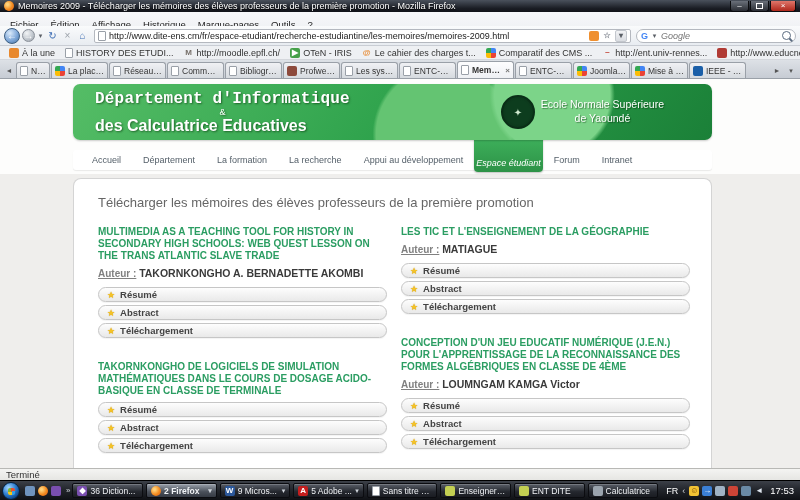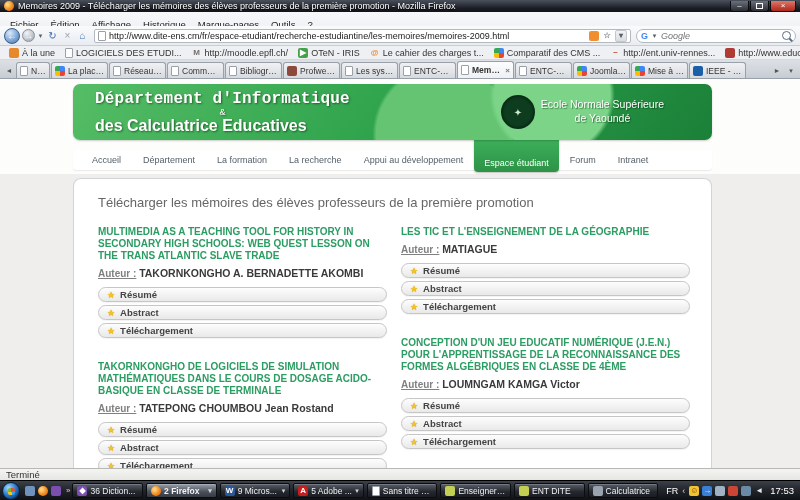--- a/index.html
+++ b/index.html
@@ -80,21 +80,21 @@
   .bright{margin-left:auto;margin-right:48px;display:flex;align-items:center;gap:6px;}
   .seal{width:34px;height:34px;border-radius:50%;background:radial-gradient(circle,#0d3d1e 55%,#0a2e17);
     border:2px solid #0a2e17;box-sizing:border-box;display:flex;align-items:center;justify-content:center;color:#cfe9cf;font-size:10px;}
   .school{color:#fff;font-size:10.5px;text-align:center;text-shadow:1px 1px 1px rgba(0,40,0,.5);line-height:1.3;}
   
   .mainnav{position:relative;z-index:1;margin:10px 0 0 73px;width:639px;height:20px;background:#fff;
     border-radius:3px;display:flex;align-items:center;font-size:9px;color:#55606a;padding-left:8px;box-sizing:border-box;
     box-shadow:0 1px 1px rgba(0,0,0,.08);}
   .nav-item{padding:0 11px;white-space:nowrap;}
   .nav-item.active{background:linear-gradient(#3fb25c,#2d9247);color:#fff;height:32px;margin-top:-12px;
-    display:flex;align-items:flex-end;padding:0 10px 4px;border-radius:0 0 4px 4px;box-shadow:0 1px 2px rgba(0,0,0,.25);}
+    display:flex;align-items:flex-end;padding:0 2px 4px;border-radius:0 0 4px 4px;box-shadow:0 1px 2px rgba(0,0,0,.25);font-style:italic;}
   
   .card{margin:8px 0 0 73px;width:639px;height:290px;background:#fff;border:1px solid #d4d4d4;border-bottom:none;
     border-radius:8px 8px 0 0;box-sizing:border-box;overflow:hidden;}
   .card h1{margin:16px 24px 16px;font-size:13px;font-weight:normal;color:#666;}
   .cols{display:flex;padding:0 21px 0 24px;gap:14px;}
   .col{flex:1;display:flex;flex-direction:column;min-width:0;}
   .entry{margin-bottom:20px;}
   .entry .etitle{color:var(--green,#2b9d62);font-weight:bold;font-size:10px;line-height:1.2;margin-bottom:5px;}
   .arow{font-size:10px;margin-bottom:8px;}
   .arow .albl{color:#808080;font-weight:bold;text-decoration:underline;}
@@ -182,21 +182,21 @@
   </div>
 
   <div class="bookmarks">
     <span style="display:flex;align-items:center;">
         <div class="bm">
           <span class="icn" style="background: rgb(232, 136, 45);"></span>
           <span>À la une</span>
         </div>
         <div class="bm">
           <span class="icn pageic"></span>
-          <span>LOGICIELS DES ETUDI...</span>
+          <span>HISTORY DES ETUDI...</span>
         </div>
         <div class="bm">
           <span class="icn" style="color: rgb(119, 112, 106);">M</span>
           <span>http://moodle.epfl.ch/</span>
         </div>
         <div class="bm">
           <span class="icn" style="background: rgb(69, 160, 73); color: rgb(255, 255, 255);">▶</span>
           <span>OTeN - IRIS</span>
         </div>
         <div class="bm">
@@ -322,21 +322,20 @@
                 <span class="star">★</span>
                 <span class="plbl">Abstract</span>
               </div>
               <div class="pill">
                 <span class="star">★</span>
                 <span class="plbl">Téléchargement</span>
               </div>
             </article>
             <article class="entry">
               <div class="etitle">TAKORNKONGHO DE LOGICIELS DE SIMULATION MATHÉMATIQUES DANS LE COURS DE DOSAGE ACIDO-BASIQUE EN CLASSE DE TERMINALE</div>
-              <div class="arow"><span class="albl">Auteur :</span> <span class="aname">TATEPONG CHOUMBOU Jean Rostand</span></div>
               <div class="pill">
                 <span class="star">★</span>
                 <span class="plbl">Résumé</span>
               </div>
               <div class="pill">
                 <span class="star">★</span>
                 <span class="plbl">Abstract</span>
               </div>
               <div class="pill">
                 <span class="star">★</span>

